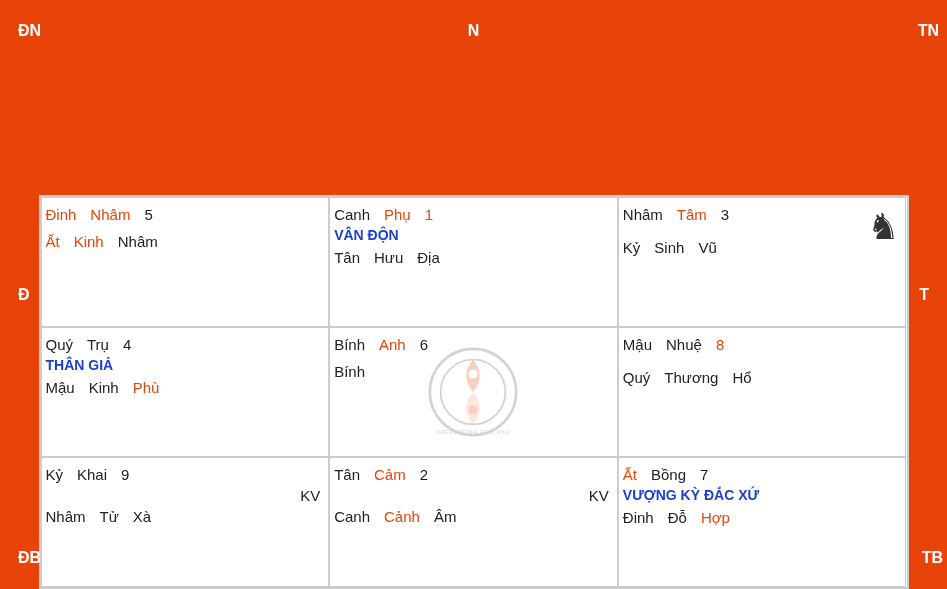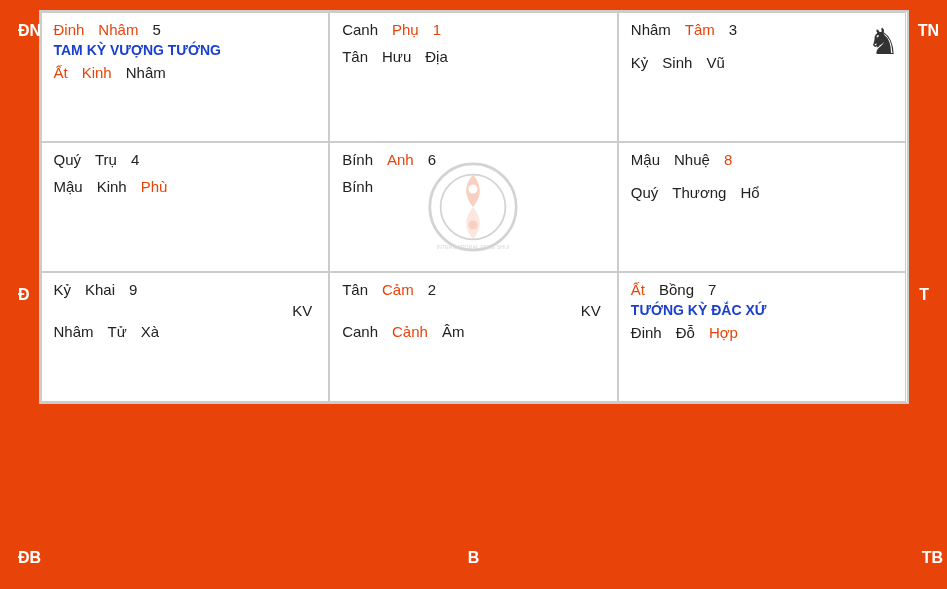--- a/index.html
+++ b/index.html
@@ -11,21 +11,21 @@
       overflow: hidden;
     }
     .outer {
       width: 947px;
       height: 589px;
       background: #e8440a;
       position: relative;
       display: flex;
       flex-direction: column;
       align-items: center;
-      justify-content: flex-start;
+      justify-content: flex-end;
     }
     
     .corner-label {
       position: absolute;
       color: white;
       font-weight: bold;
       font-size: 16px;
     }
     .corner-dn { top: 22px; left: 18px; }
     .corner-n  { top: 22px; left: 50%; transform: translateX(-50%); }
@@ -47,21 +47,21 @@
     
     .grid {
       display: grid;
       grid-template-columns: 1fr 1fr 1fr;
       grid-template-rows: auto auto auto;
       width: 100%;
     }
 
     .cell {
       border: 1px solid #ccc;
-      padding: 8px 12px;
+      padding: 8px 4px;
       min-height: 130px;
       position: relative;
     }
 
     .cell-row {
       display: flex;
       align-items: baseline;
       gap: 14px;
       margin-bottom: 4px;
     }
@@ -109,35 +109,35 @@
 
   <div class="grid-wrapper">
     <div class="grid">
 
       <div class="cell">
         <div class="cell-row">
           <span class="font-normal text-red">Đinh</span>
           <span class="font-normal text-red">Nhâm</span>
           <span class="font-normal text-black">5</span>
         </div>
-        <div class="font-bold-blue">TAM KỲ VƯỢNG TƯỚNG</div>
         <div class="spacer"></div>
         <div class="cell-row">
           <span class="font-normal text-red">Ất</span>
           <span class="font-normal text-red">Kinh</span>
           <span class="font-normal text-black">Nhâm</span>
         </div>
       </div>
 
       <div class="cell">
         <div class="cell-row">
           <span class="font-normal text-black">Canh</span>
           <span class="font-normal text-red">Phụ</span>
           <span class="font-normal text-red">1</span>
         </div>
+        <div class="font-bold-blue">VÂN ĐỘN</div>
         <div class="spacer"></div>
         <div class="cell-row">
           <span class="font-normal text-black">Tân</span>
           <span class="font-normal text-black">Hưu</span>
           <span class="font-normal text-black">Địa</span>
         </div>
       </div>
 
       <div class="cell" style="position:relative;">
         <div class="cell-row">
@@ -155,20 +155,21 @@
 
         <div class="horse-icon">♞</div>
       </div>
 
       <div class="cell">
         <div class="cell-row">
           <span class="font-normal text-black">Quý</span>
           <span class="font-normal text-black">Trụ</span>
           <span class="font-normal text-black">4</span>
         </div>
+        <div class="font-bold-blue">THÂN GIẢ</div>
         <div class="spacer"></div>
         <div class="cell-row">
           <span class="font-normal text-black">Mậu</span>
           <span class="font-normal text-black">Kinh</span>
           <span class="font-normal text-red">Phù</span>
         </div>
       </div>
 
       <div class="cell" style="position:relative;">
         <div class="cell-row">
@@ -238,21 +239,21 @@
           <span class="font-normal text-black">Âm</span>
         </div>
       </div>
 
       <div class="cell">
         <div class="cell-row">
           <span class="font-normal text-red">Ất</span>
           <span class="font-normal text-black">Bồng</span>
           <span class="font-normal text-black">7</span>
         </div>
-        <div class="font-bold-blue">TƯỚNG KỲ ĐẮC XỨ</div>
+        <div class="font-bold-blue">VƯỢNG KỲ ĐẮC XỨ</div>
         <div class="spacer"></div>
         <div class="cell-row">
           <span class="font-normal text-black">Đinh</span>
           <span class="font-normal text-black">Đỗ</span>
           <span class="font-normal text-red">Hợp</span>
         </div>
       </div>
 
     </div>
   </div>

